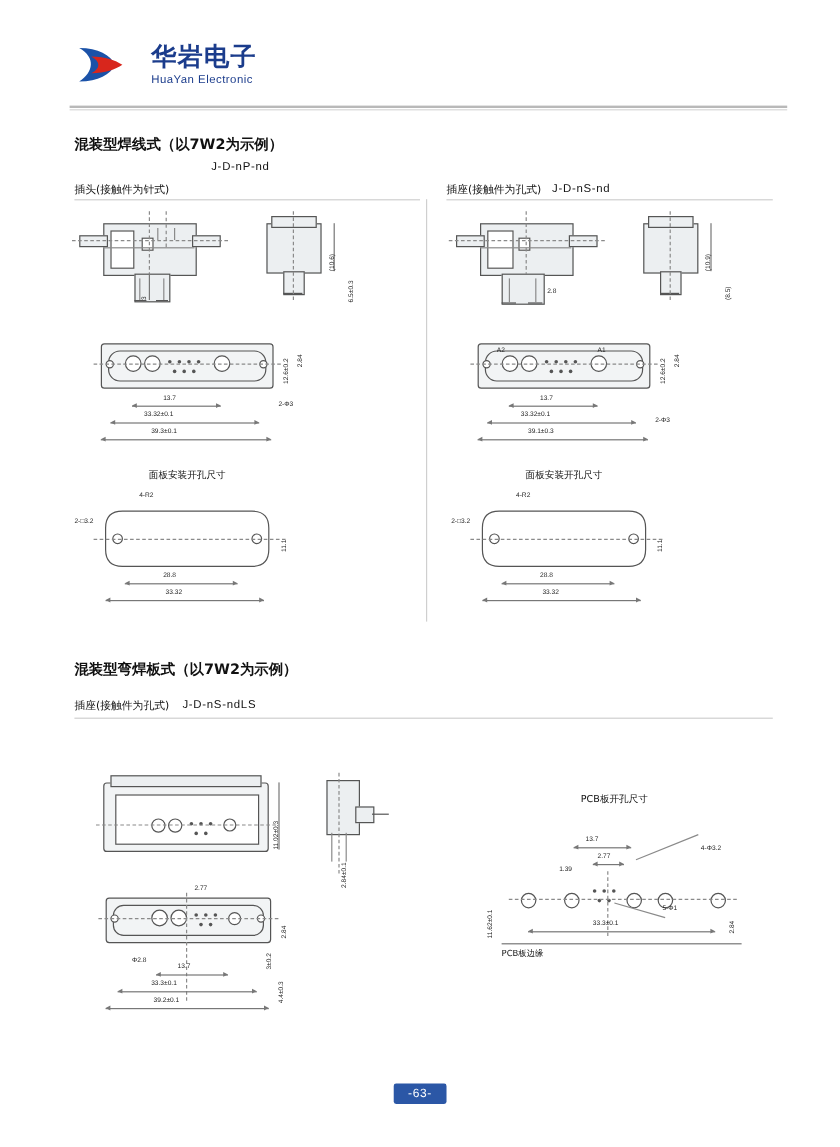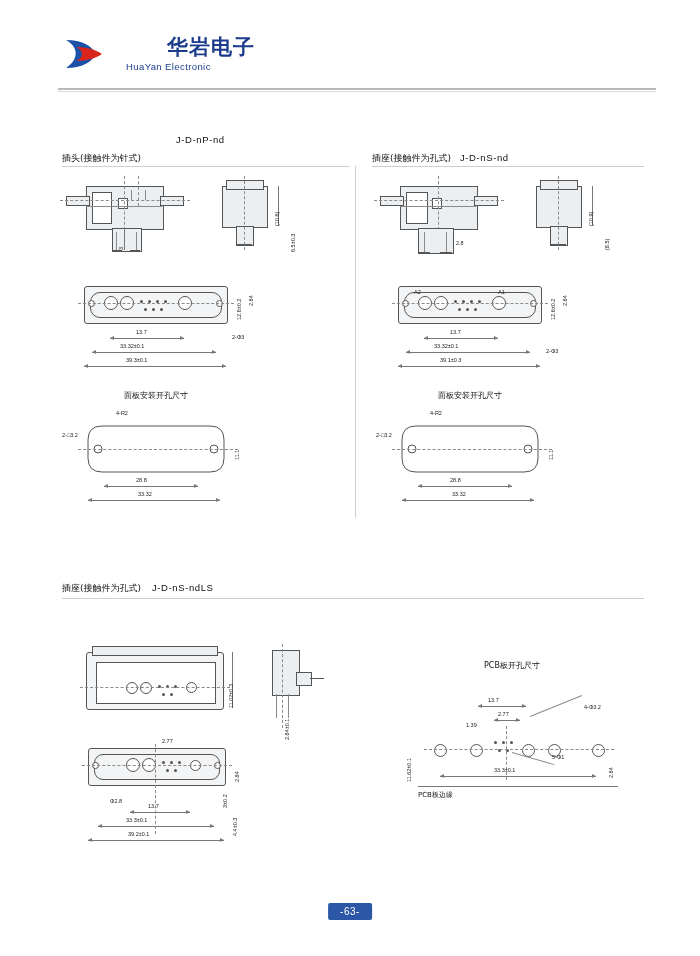--- a/index.html
+++ b/index.html
@@ -24,21 +24,20 @@
     position:absolute;left:62px;top:34px;display:flex;align-items:center;gap:8px;
   }
   .logo-mark{
     width:56px;height:40px;position:relative;
   }
   .logo-mark svg{display:block;}
   .logo-text{line-height:1;}
   .logo-cn{
     font-size:21px;font-weight:bold;color:#1b3c8c;letter-spacing:1px;
     font-family:"DejaVu Sans", sans-serif;
-    margin-left:41px;
   }
   .logo-en{
     font-size:9.5px;color:#1b3c8c;letter-spacing:.4px;margin-top:4px;
     font-family:"Liberation Sans", sans-serif;
   }
   .header-title{
     position:absolute;right:58px;top:52px;
     font-size:15px;font-weight:bold;color:#2b2b2b;
     font-family:"DejaVu Sans", serif;letter-spacing:1px;
   }
@@ -117,20 +116,21 @@
         </svg>
       </div>
       <div class="logo-text">
         <div class="logo-cn">华岩电子</div>
         <div class="logo-en">HuaYan Electronic</div>
       </div>
     </div>
     <div class="header-rule"></div>
   </div>
 
+  <div class="sec-title" style="left:62px;top:112px;">混装型焊线式（以7W2为示例）</div>
   <div class="code" style="left:176px;top:134px;">J-D-nP-nd</div>
 
   <div class="sub-label" style="left:62px;top:152px;">插头(接触件为针式)</div>
   <div class="sub-label" style="left:372px;top:152px;">插座(接触件为孔式)</div>
   <div class="code" style="left:460px;top:152px;">J-D-nS-nd</div>
 
   <div class="hr-light" style="left:62px;top:166px;width:288px;"></div>
   <div class="hr-light" style="left:372px;top:166px;width:272px;"></div>
   <div class="vr-light" style="left:355px;top:166px;height:352px;"></div>
 
@@ -287,20 +287,21 @@
       <circle cx="130" cy="29" r="4" fill="#fff" stroke="#555" stroke-width="1"></circle>
     </svg>
     <div class="dash" style="left:392px;top:449px;width:160px;"></div>
     <div class="arrowline" style="left:418px;top:486px;width:94px;"></div>
     <div class="dim" style="left:450px;top:477px;">28.8</div>
     <div class="arrowline" style="left:402px;top:500px;width:132px;"></div>
     <div class="dim" style="left:452px;top:491px;">33.32</div>
     <div class="dim v" style="left:548px;top:460px;">11.1</div>
   </div>
 
+  <div class="sec-title" style="left:62px;top:550px;">混装型弯焊板式（以7W2为示例）</div>
   <div class="sub-label" style="left:62px;top:582px;">插座(接触件为孔式)</div>
   <div class="code" style="left:152px;top:582px;">J-D-nS-ndLS</div>
   <div class="hr-light" style="left:62px;top:598px;width:582px;"></div>
 
   <div>
     <div class="shell" style="left:86px;top:652px;width:136px;height:56px;"></div>
     <div class="box" style="left:92px;top:646px;width:124px;height:8px;background:#eceff1;"></div>
     <div class="box" style="left:96px;top:662px;width:118px;height:40px;background:#fff;"></div>
     <div class="circ" style="left:126px;top:682px;width:10px;height:10px;"></div>
     <div class="circ" style="left:140px;top:682px;width:10px;height:10px;"></div>

